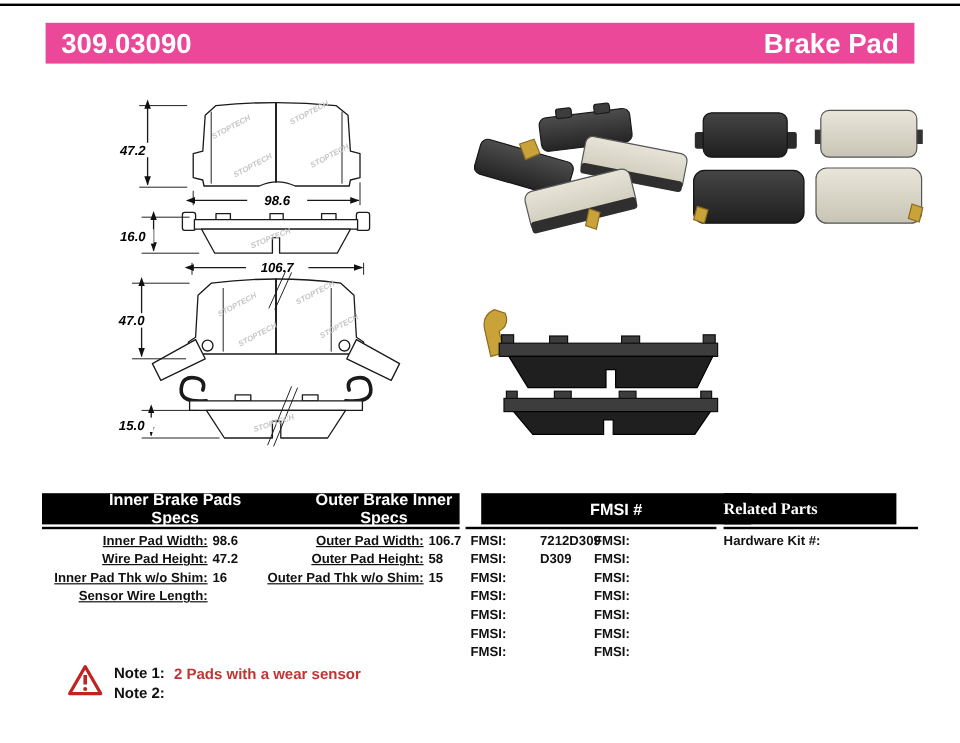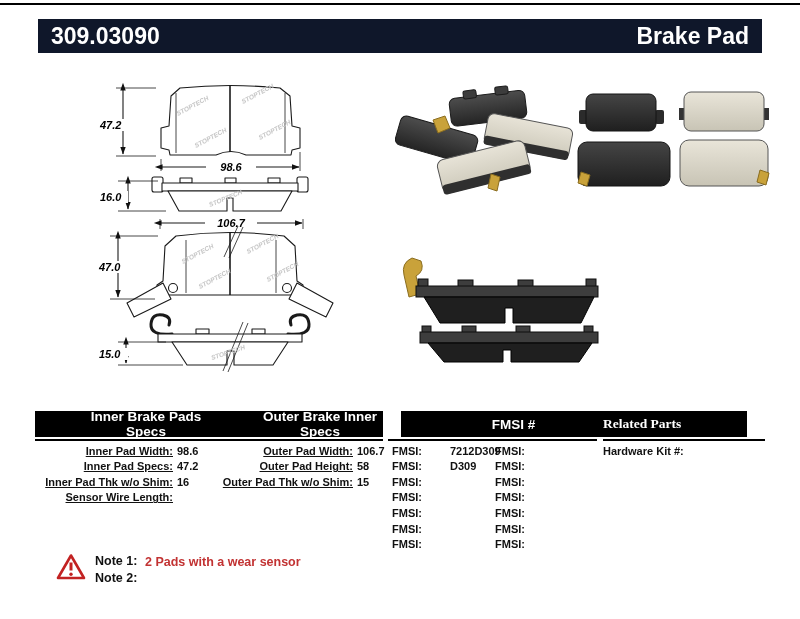--- a/index.html
+++ b/index.html
@@ -1,20 +1,20 @@
 <!DOCTYPE html>
 <html><head>
 <meta charset="utf-8">
 <style>
   html,body { margin:0; padding:0; background:#fff; }
   .page { position:relative; width:800px; height:619px; background:#ffffff;
           font-family:"Liberation Sans", sans-serif; overflow:hidden; }
   .abs { position:absolute; }
   .toprule { left:0; top:3px; width:800px; height:2px; background:#000; }
-  .titlebar { left:38px; top:19px; width:724px; height:34px; background:#0f172a;
+  .titlebar { left:38px; top:19px; width:724px; height:34px; background:#ec4899;
               color:#fff; display:flex; justify-content:space-between; align-items:center;
               padding:0 13px; box-sizing:border-box; font-weight:bold; font-size:23px; }
   .colhdr { top:411px; height:26px; background:#000; color:#fff; font-weight:bold;
             font-size:13.5px; display:flex; align-items:center; }
   .hdr-split { left:35px; width:348px; }
   .hdr-split span { width:50%; text-align:center;padding-left:48px; }
   .hdr-fmsi { left:388px; width:225px; justify-content:center;margin-left:13px; }
   .hdr-related { left:603px; width:144px; justify-content:flex-start;font-family:Liberation Serif, serif; }
   .underline { top:439px; height:2px; background:#000; }
   .specs { top:443px; }
@@ -217,21 +217,21 @@
   <div class="abs underline" style="left:35px; width:348px;"></div>
   <div class="abs underline" style="left:388px; width:209px;"></div>
   <div class="abs underline" style="left:603px; width:162px;"></div>
 
   <div class="abs specs" style="left:35px; width:180px;">
     <div class="spec-row">
         <span class="spec-label">Inner Pad Width:</span>
         <span class="spec-val">98.6</span>
       </div>
     <div class="spec-row">
-        <span class="spec-label">Inner Pad Specs:</span>
+        <span class="spec-label">Wire Pad Height:</span>
         <span class="spec-val">47.2</span>
       </div>
     <div class="spec-row">
         <span class="spec-label">Inner Pad Thk w/o Shim:</span>
         <span class="spec-val">16</span>
       </div>
     <div class="spec-row">
         <span class="spec-label">Sensor Wire Length:</span>
         <span class="spec-val"></span>
       </div>

